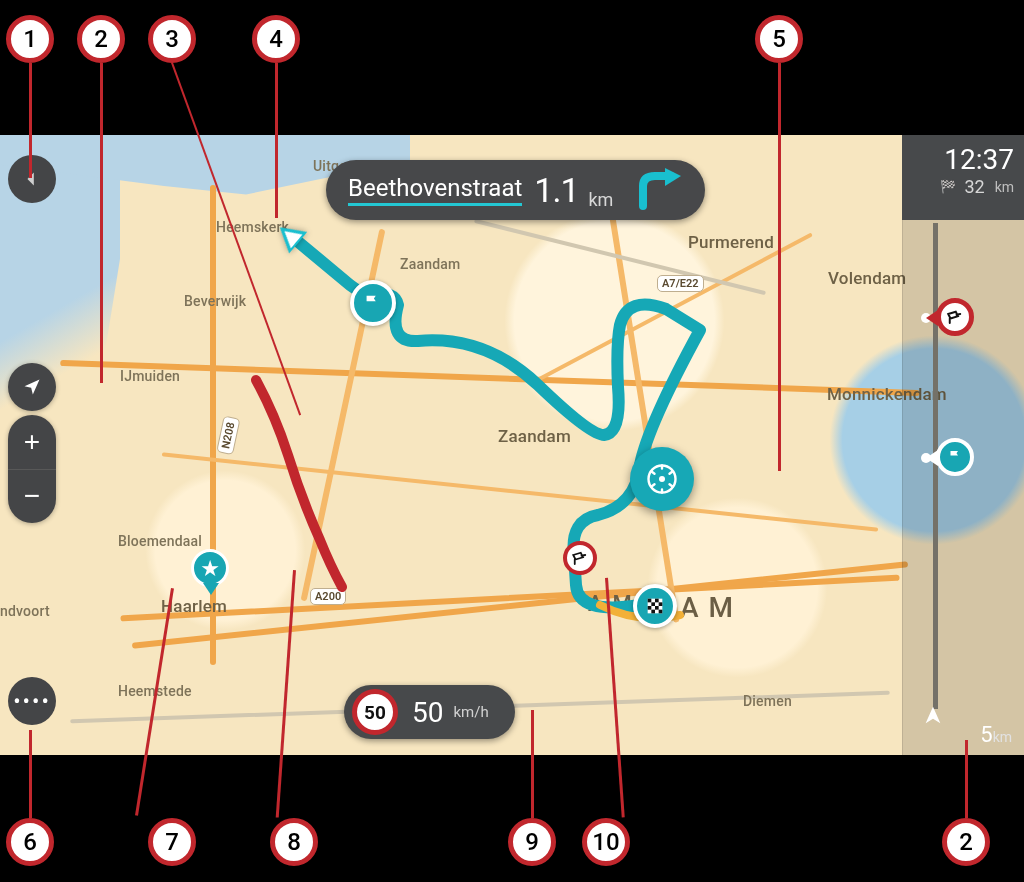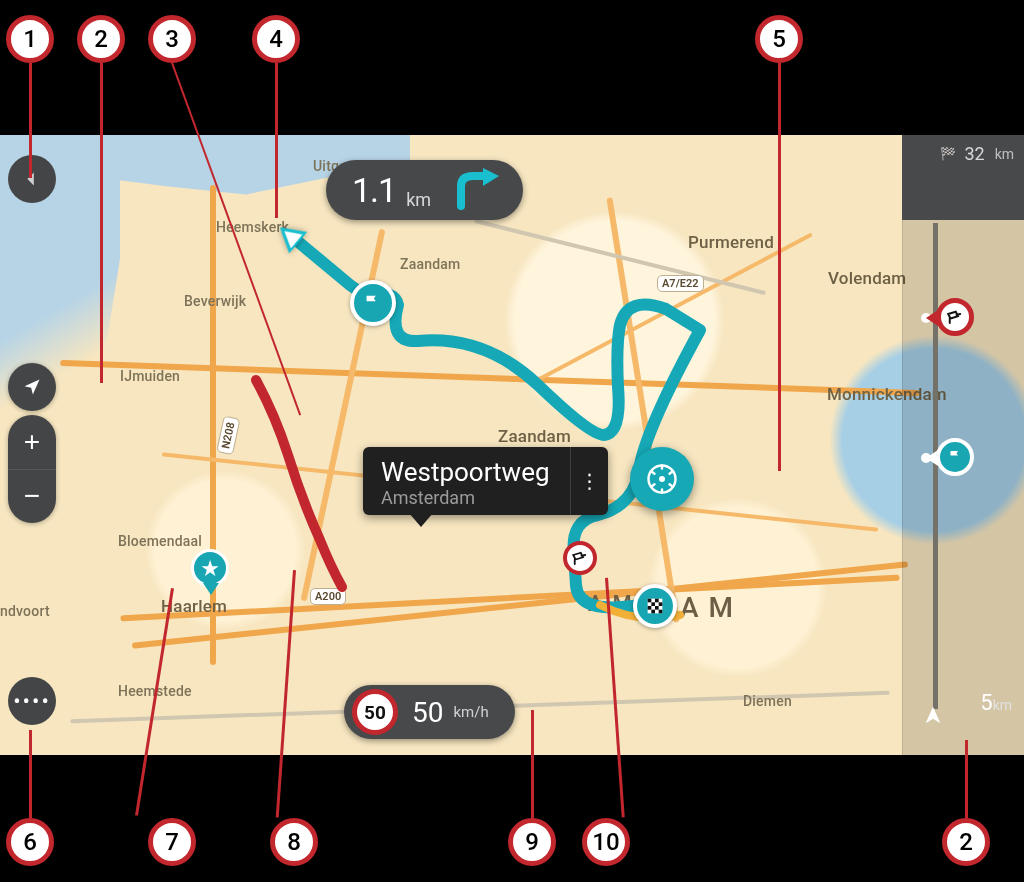--- a/index.html
+++ b/index.html
@@ -156,21 +156,21 @@
   .route-bar .clock { font-size:28px; font-weight:400;}
   .route-bar .togo { font-size:18px; color:#d7d7d7; display:flex; align-items:center; justify-content:flex-end; gap:8px;}
   .route-bar .togo .flag { font-size:13px; opacity:.8;}
   .route-bar .togo .u { font-size:14px; color:#bfbfbf; margin-left:2px;}
   .route-bar .track {
     position:absolute; left:30px; top:88px; width:5px; height:486px; background:#747168;
   }
   .route-bar .arrowhead {
     position:absolute; left:19px; bottom:24px; color:#fff; font-size:22px;
   }
-  .route-bar .remain { position:absolute; right:12px; bottom:40px; color:#fff; font-size:22px; }
+  .route-bar .remain { position:absolute; right:12px; bottom:8px; color:#fff; font-size:22px; }
   .route-bar .remain .u { font-size:14px; color:#e2e2e2;}
   .route-bar .ev { position:absolute; left:21px; width:22px; height:22px;}
   .route-bar .ev .dot { width:10px;height:10px;background:#fff;border-radius:50%;position:absolute;left:-3px;top:6px;}
   .route-bar .ev-cam { top:172px;}
   .route-bar .ev-flag { top:312px;}
   .route-bar .cam-pin, .route-bar .flag-pin {
     position:absolute; left:12px; top:-9px; width:42px; height:42px;
   }
   .cam-pin .c {
     width:38px;height:38px;border-radius:50%;background:#fff;border:5px solid #c1272d;
@@ -339,50 +339,43 @@
   <div class="star-marker">
     <div class="pin">★</div>
   </div>
 
   <div class="camera-icon" style="left:563px; top:406px;">
     <svg viewBox="0 0 24 24">
         <path d="M3 8 l10 -3 3 6 -10 3z M14 9 l5 -1 M5 14 v6" stroke="#111" stroke-width="2.4" fill="none" stroke-linecap="round"></path>
       </svg>
   </div>
 
-  <div class="sel-panel">
-    <div class="txt">
-      <div class="title">Westpoortweg</div>
-      <div class="sub">Amsterdam</div>
-    </div>
-    <div class="menu-dots">
-        <span>⋮</span>
-      </div>
-  </div>
   <div class="drive-btn">
     <svg viewBox="0 0 48 48">
       <circle cx="24" cy="24" r="18"></circle>
       <circle cx="24" cy="24" r="4" fill="#fff" stroke="none"></circle>
       <path d="M24 6 v4 M24 38 v4 M10 14 l4 3 M34 31 l4 3 M10 34 l4 -3 M34 17 l4 -3"></path>
     </svg>
   </div>
 
   <div class="instr-bar">
+    <span class="street">Beethovenstraat</span>
     <span class="dist">1.1</span>
     <span class="unit">km</span>
     <span class="turn-arrow">
       <svg width="50" height="44" viewBox="0 0 50 44">
         <path d="M8 40 V20 Q8 10 20 10 H36" stroke="#19bfcf" stroke-width="8" fill="none" stroke-linecap="round"></path>
         <path d="M30 2 L46 10 L30 20 Z" fill="#19bfcf"></path>
       </svg>
     </span>
   </div>
 
   <div class="route-bar">
     <div class="header">
+      <div class="clock">12:37</div>
       <div class="togo">
         <span class="flag">🏁</span>
         <span>32</span>
           <span class="u">km</span>
       </div>
     </div>
     <div class="track"></div>
     <div class="ev ev-cam">
       <div class="dot"></div>
       <div class="cam-pin">

